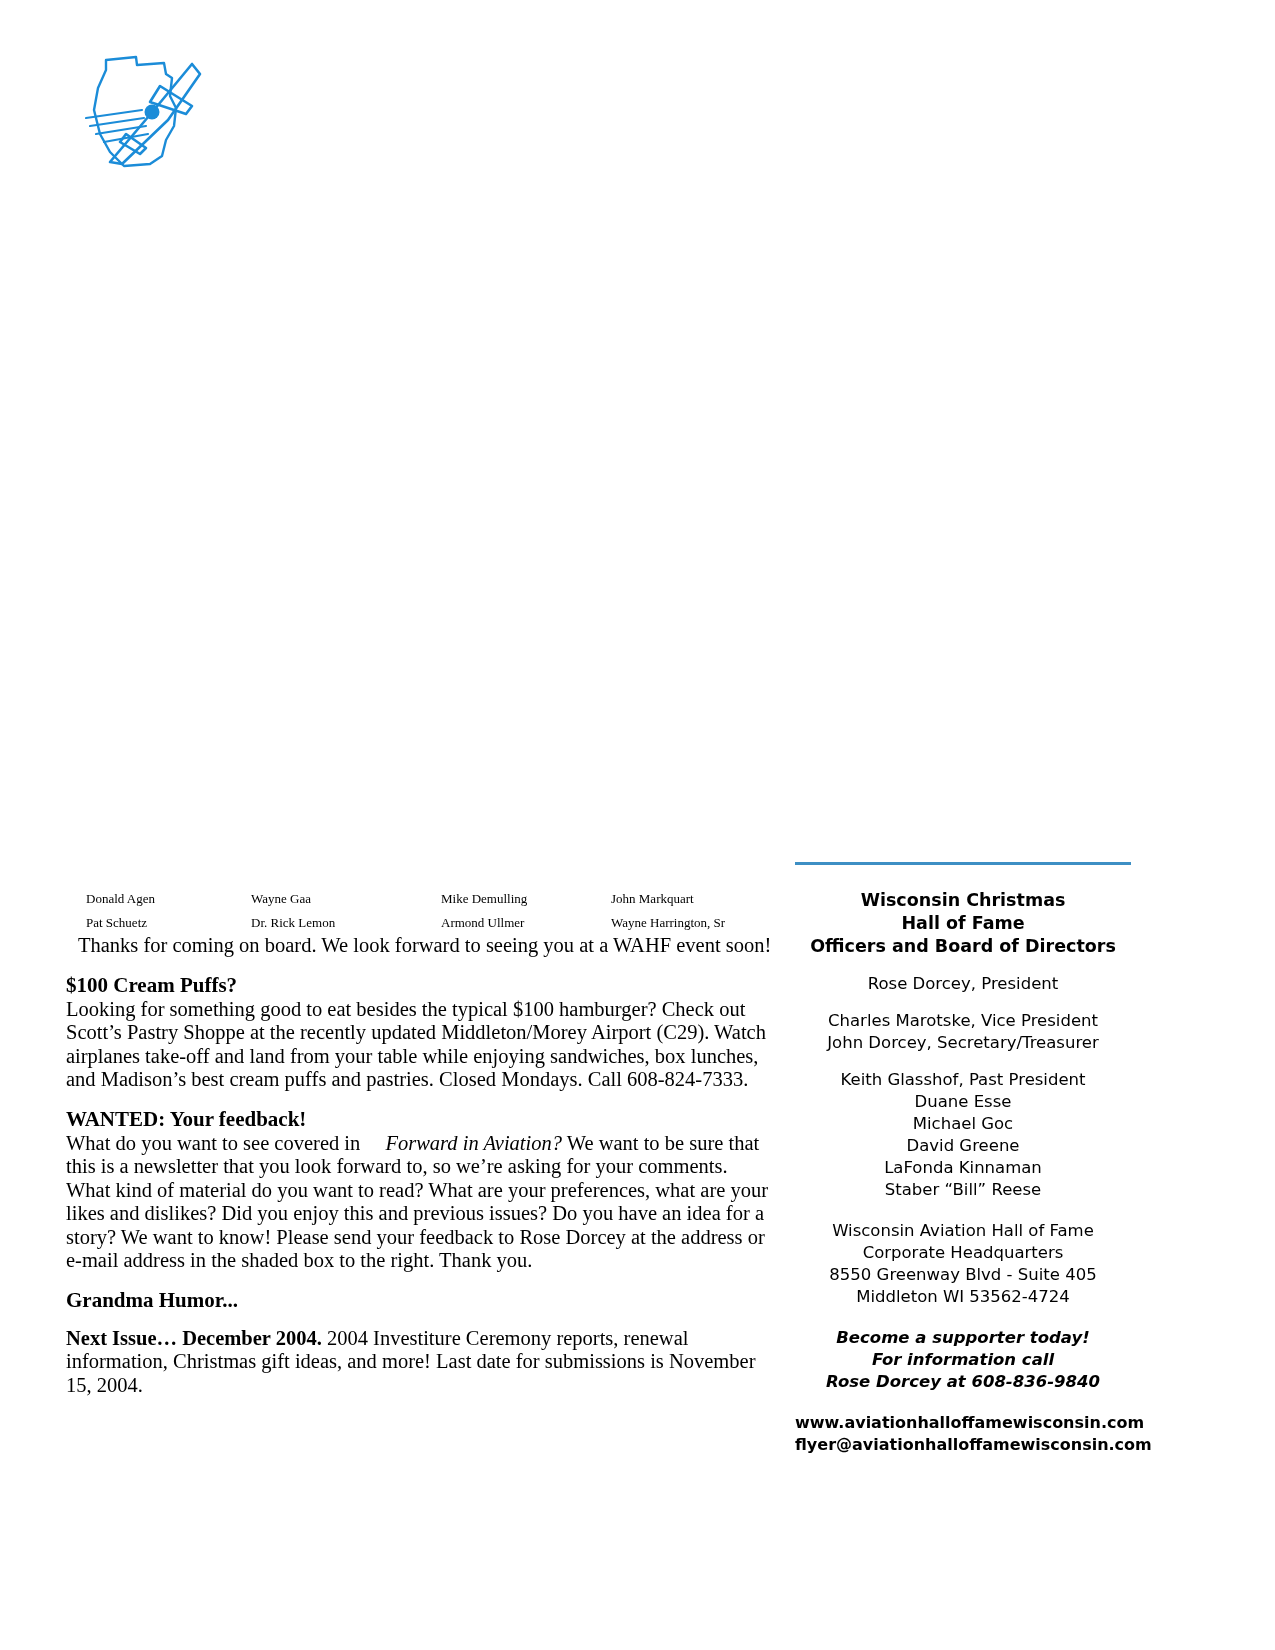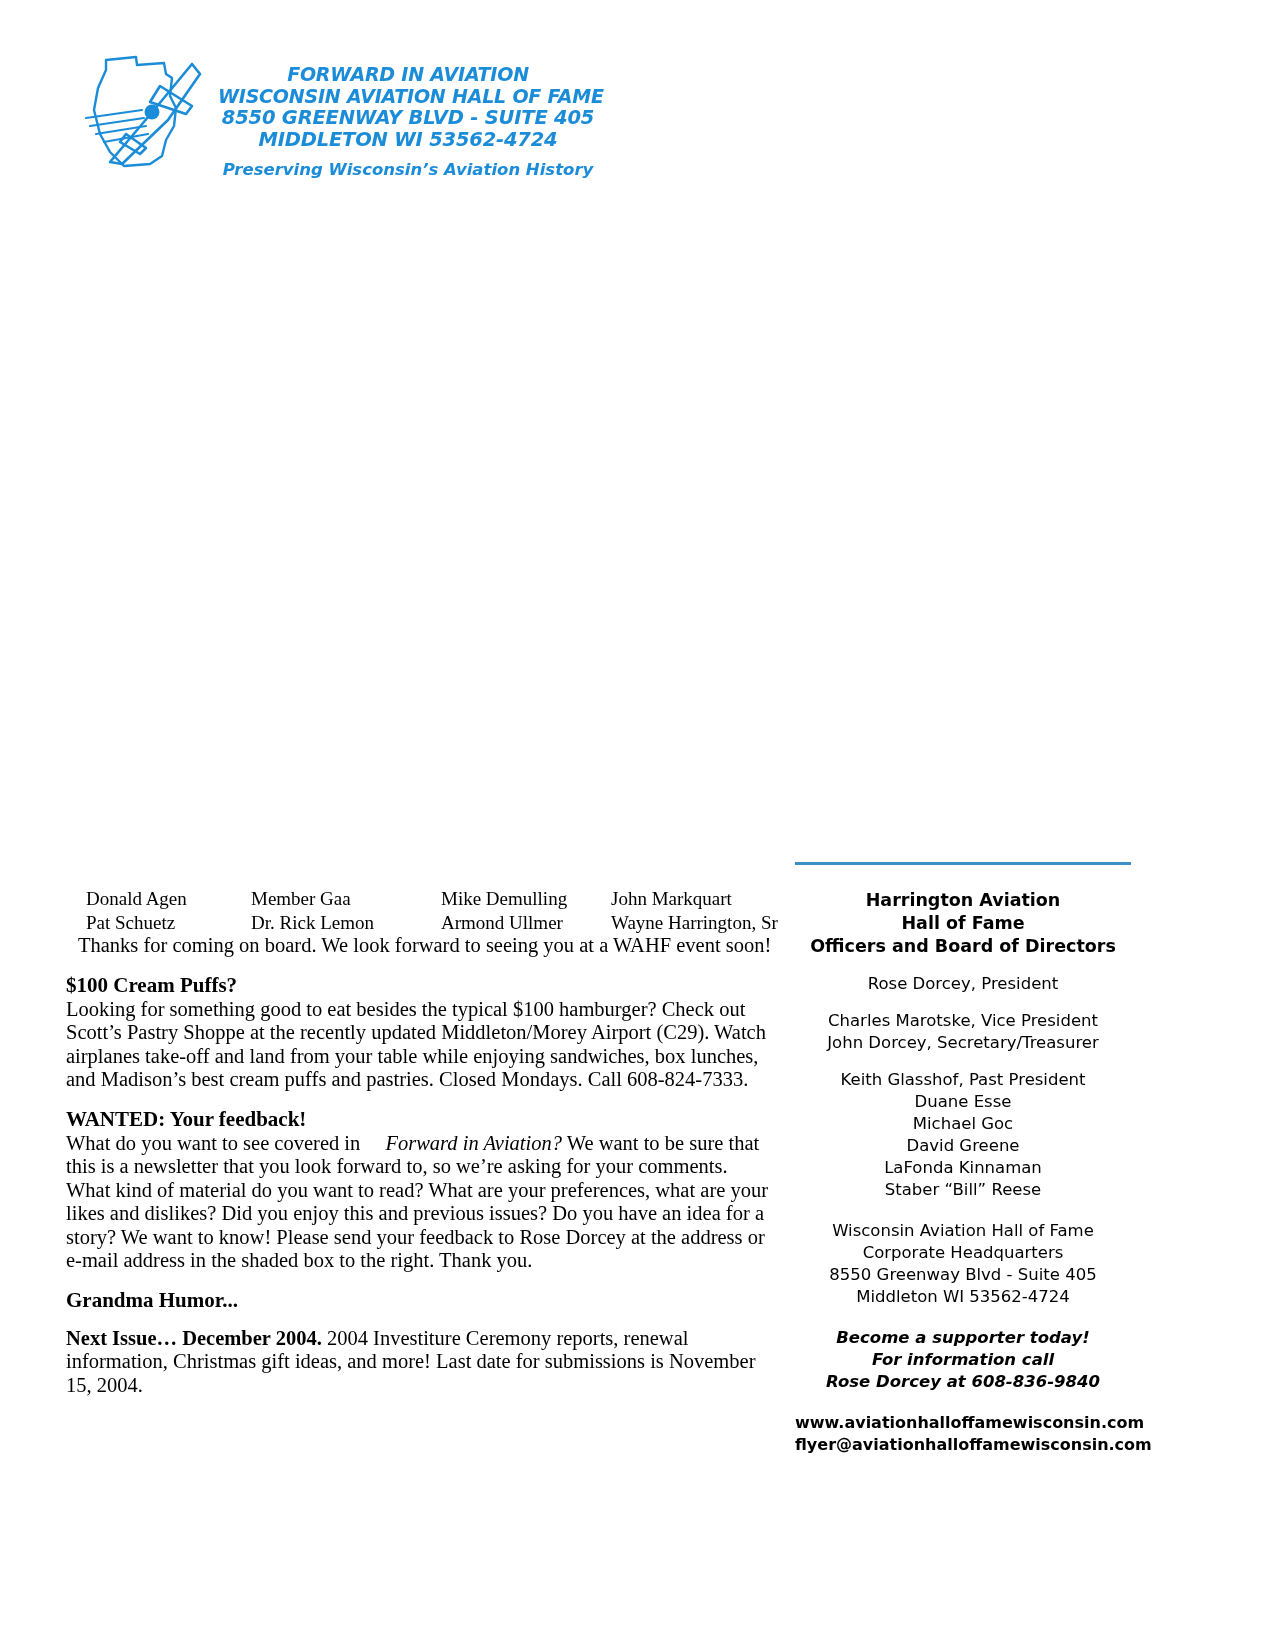--- a/index.html
+++ b/index.html
@@ -79,21 +79,21 @@
     font-size: 20.5px;
     line-height: 23.5px;
     text-align: left;
   }
   .sec-gap { height: 14px; }
 
   .member-grid {
     margin-top: 9px;
     display: grid;
     grid-template-columns: 165px 190px 170px 180px;
-    font-size: 19px;
+    font-size: 13px;
     line-height: 23.5px;
     padding-left: 20px;
   }
   .member-grid span { white-space: nowrap; }
   .thanks-line {
     font-size: 20.5px;
     line-height: 23.5px;
     padding-left: 12px;
   }
   .ital { font-style: italic; margin-left: 20px; }
@@ -159,35 +159,28 @@
           <path d="M24 94 L68 86"></path>
         </g>
         <g fill="none" stroke="#1b8cd8" stroke-width="2.6" stroke-linejoin="round" stroke-linecap="round">
           <path d="M112 16 L74 62 L30 114 L42 116 L88 72 L120 26 Z"></path>
           <path d="M80 38 L112 58 L106 66 L70 54 Z"></path>
           <path d="M46 86 L66 100 L60 106 L40 94 Z"></path>
         </g>
         <circle cx="72" cy="64" r="7.5" fill="#1b8cd8"></circle>
       </svg>
     </div>
-    <div class="logo-lines">
-      <div class="ln l1">FORWARD IN AVIATION</div>
-      <div class="ln l2">WISCONSIN AVIATION HALL OF FAME</div>
-      <div class="ln">8550 GREENWAY BLVD - SUITE 405</div>
-      <div class="ln">MIDDLETON WI 53562-4724</div>
-      <div class="tagline">Preserving Wisconsin’s Aviation History</div>
-    </div>
   </div>
 
   <div class="left-col">
 
 
     <div class="member-grid">
       <span>Donald Agen</span>
-      <span>Member  Gaa</span>
+      <span>Wayne  Gaa</span>
       <span>Mike Demulling</span>
       <span>John Markquart</span>
       <span>Pat Schuetz</span>
       <span>Dr. Rick Lemon</span>
       <span>Armond Ullmer</span>
       <span>Wayne Harrington, Sr</span>
     </div>
 
     <div class="thanks-line">Thanks for coming on board. We look forward to seeing you at a WAHF event soon!</div>
 
@@ -202,21 +195,21 @@
     <div class="sec-gap"></div>
     <h2>Grandma Humor...</h2>
 
     <div class="sec-gap"></div>
     <p><span class="bold">Next Issue… December 2004.</span><span> 2004 Investiture Ceremony reports, renewal information, Christmas gift ideas, and more! Last date for submissions is November 15, 2004.</span></p>
   </div>
 
   <div class="right-col">
     <div class="rule"></div>
 
-    <div class="hd">Harrington Aviation</div>
+    <div class="hd">Wisconsin Christmas</div>
     <div class="hd">Hall of Fame</div>
     <div class="hd">Officers and Board of Directors</div>
 
     <div class="blk-gap"></div>
     <div class="nm">Rose Dorcey, President</div>
 
     <div class="blk-gap"></div>
     <div class="nm">Charles Marotske, Vice President</div>
     <div class="nm">John Dorcey, Secretary/Treasurer</div>
 

